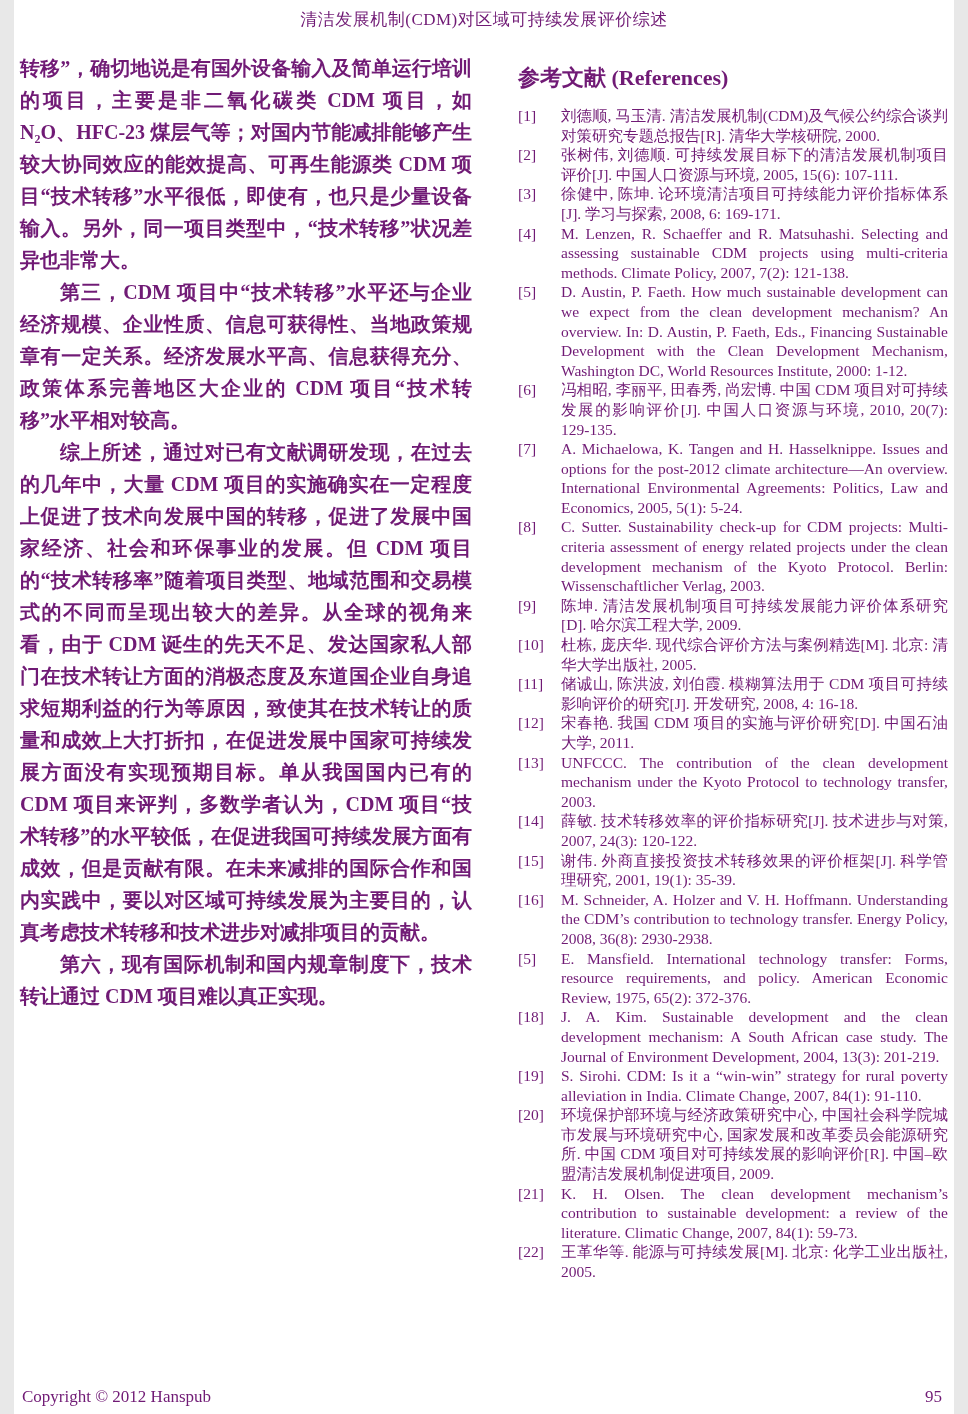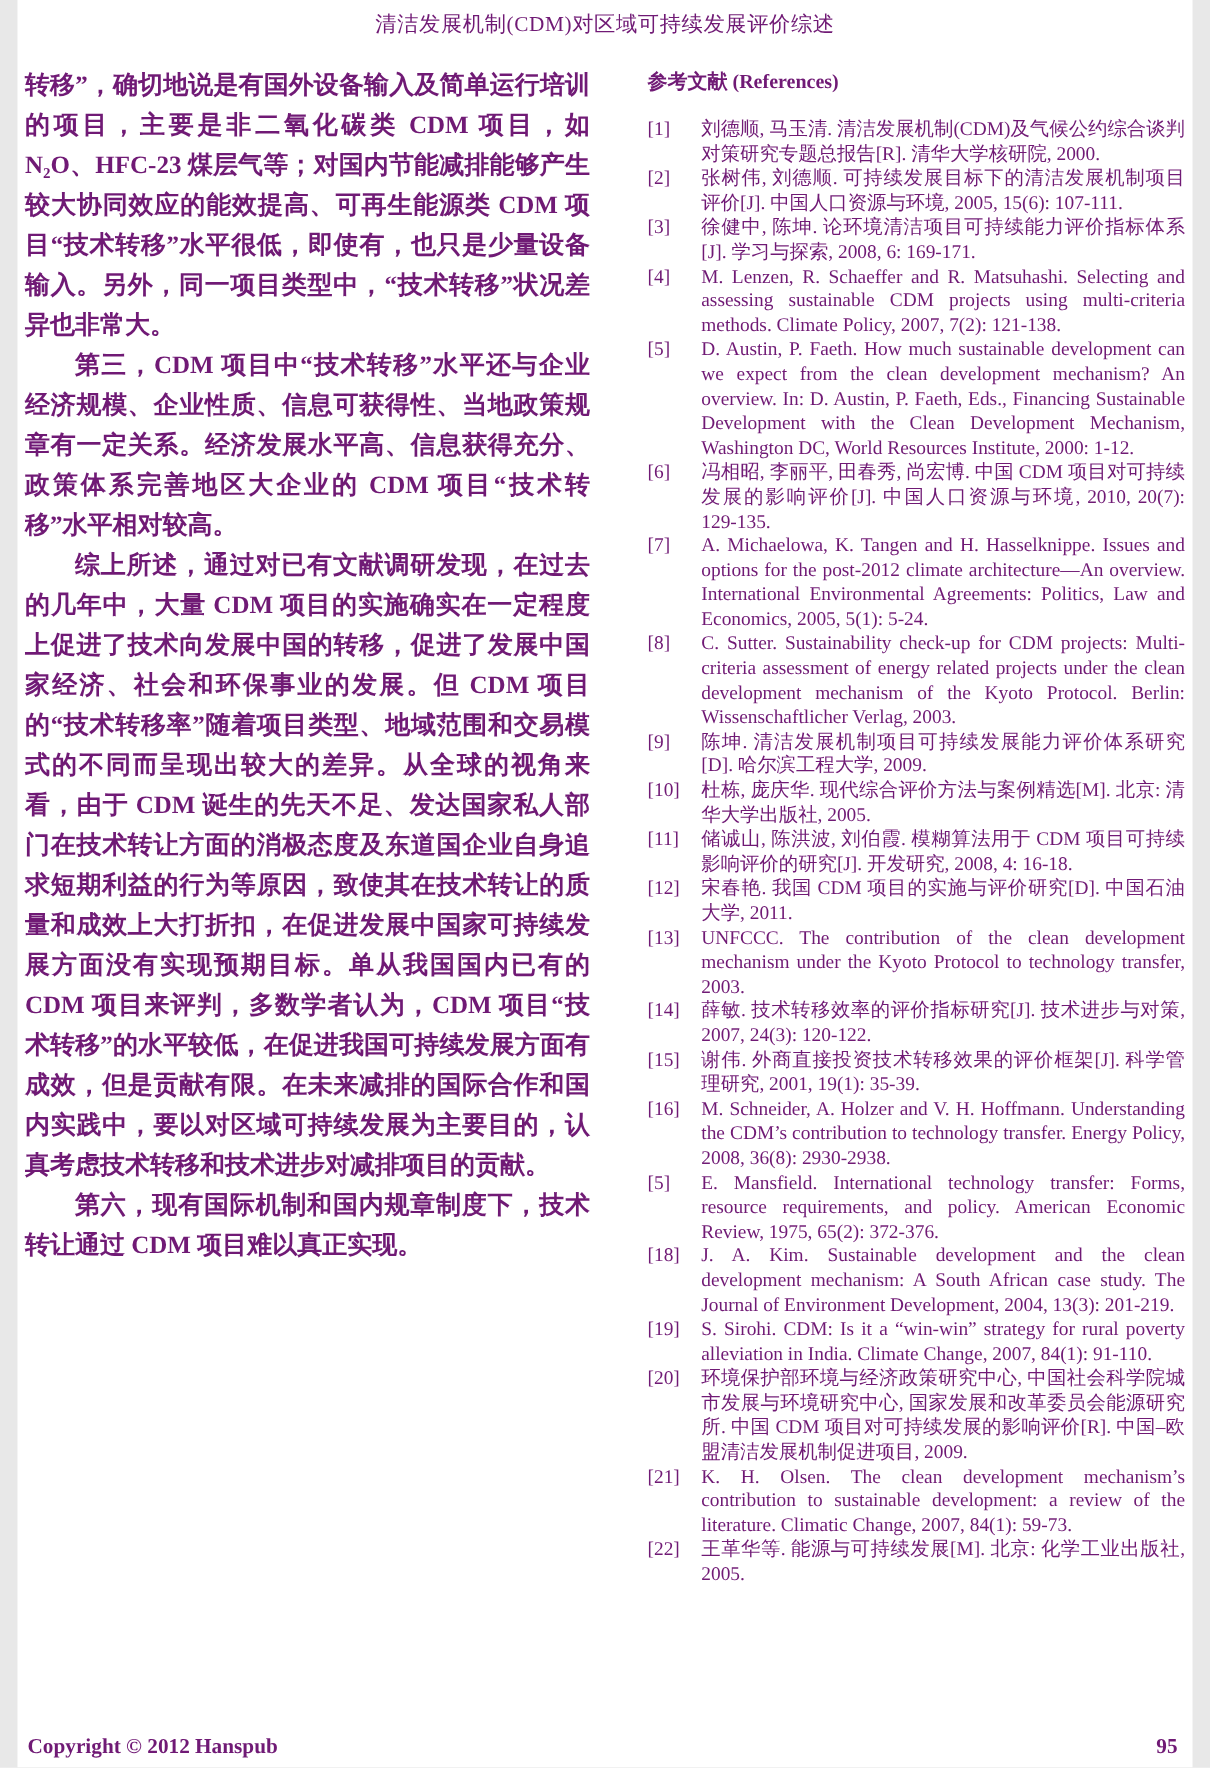--- a/index.html
+++ b/index.html
@@ -29,23 +29,23 @@
   .col-left {
     flex: 0 0 452px;
     font-size: 20px;
     line-height: 32px;
     text-align: justify;
   }
   .para { margin: 0; text-indent: 2em; font-weight: bold; }
   .para.first { text-indent: 0; }
   .col-right { flex: 1; min-width: 0; }
   .ref-heading {
-    font-size: 16px;
+    font-size: 22px;
     font-weight: bold;
-    margin: 0 0 14px 0;
+    margin: 12px 0 14px 0;
     line-height: 28px;
     font-family: Liberation Serif, serif;
   }
   .ref-list { }
   .ref-item {
     display: flex;
     font-size: 15.5px;
     line-height: 19.6px;
     margin: 0;
   }
@@ -53,21 +53,20 @@
   .ref-text { flex: 1; text-align: justify; }
   .footer {
     position: absolute;
     left: 8px;
     right: 12px;
     bottom: 7px;
     display: flex;
     justify-content: space-between;
     font-size: 17px;
     line-height: 20px;
-    font-weight: bold;
   }
 </style>
 </head>
 <body>
 
 <div class="page">
 
   <div class="running-head">清洁发展机制(CDM)对区域可持续发展评价综述</div>
 
   <div class="columns">

